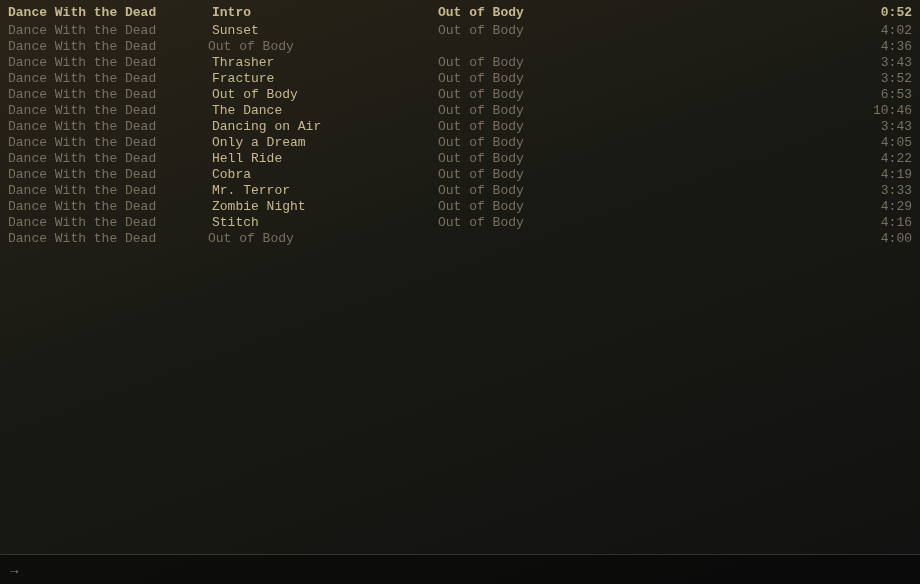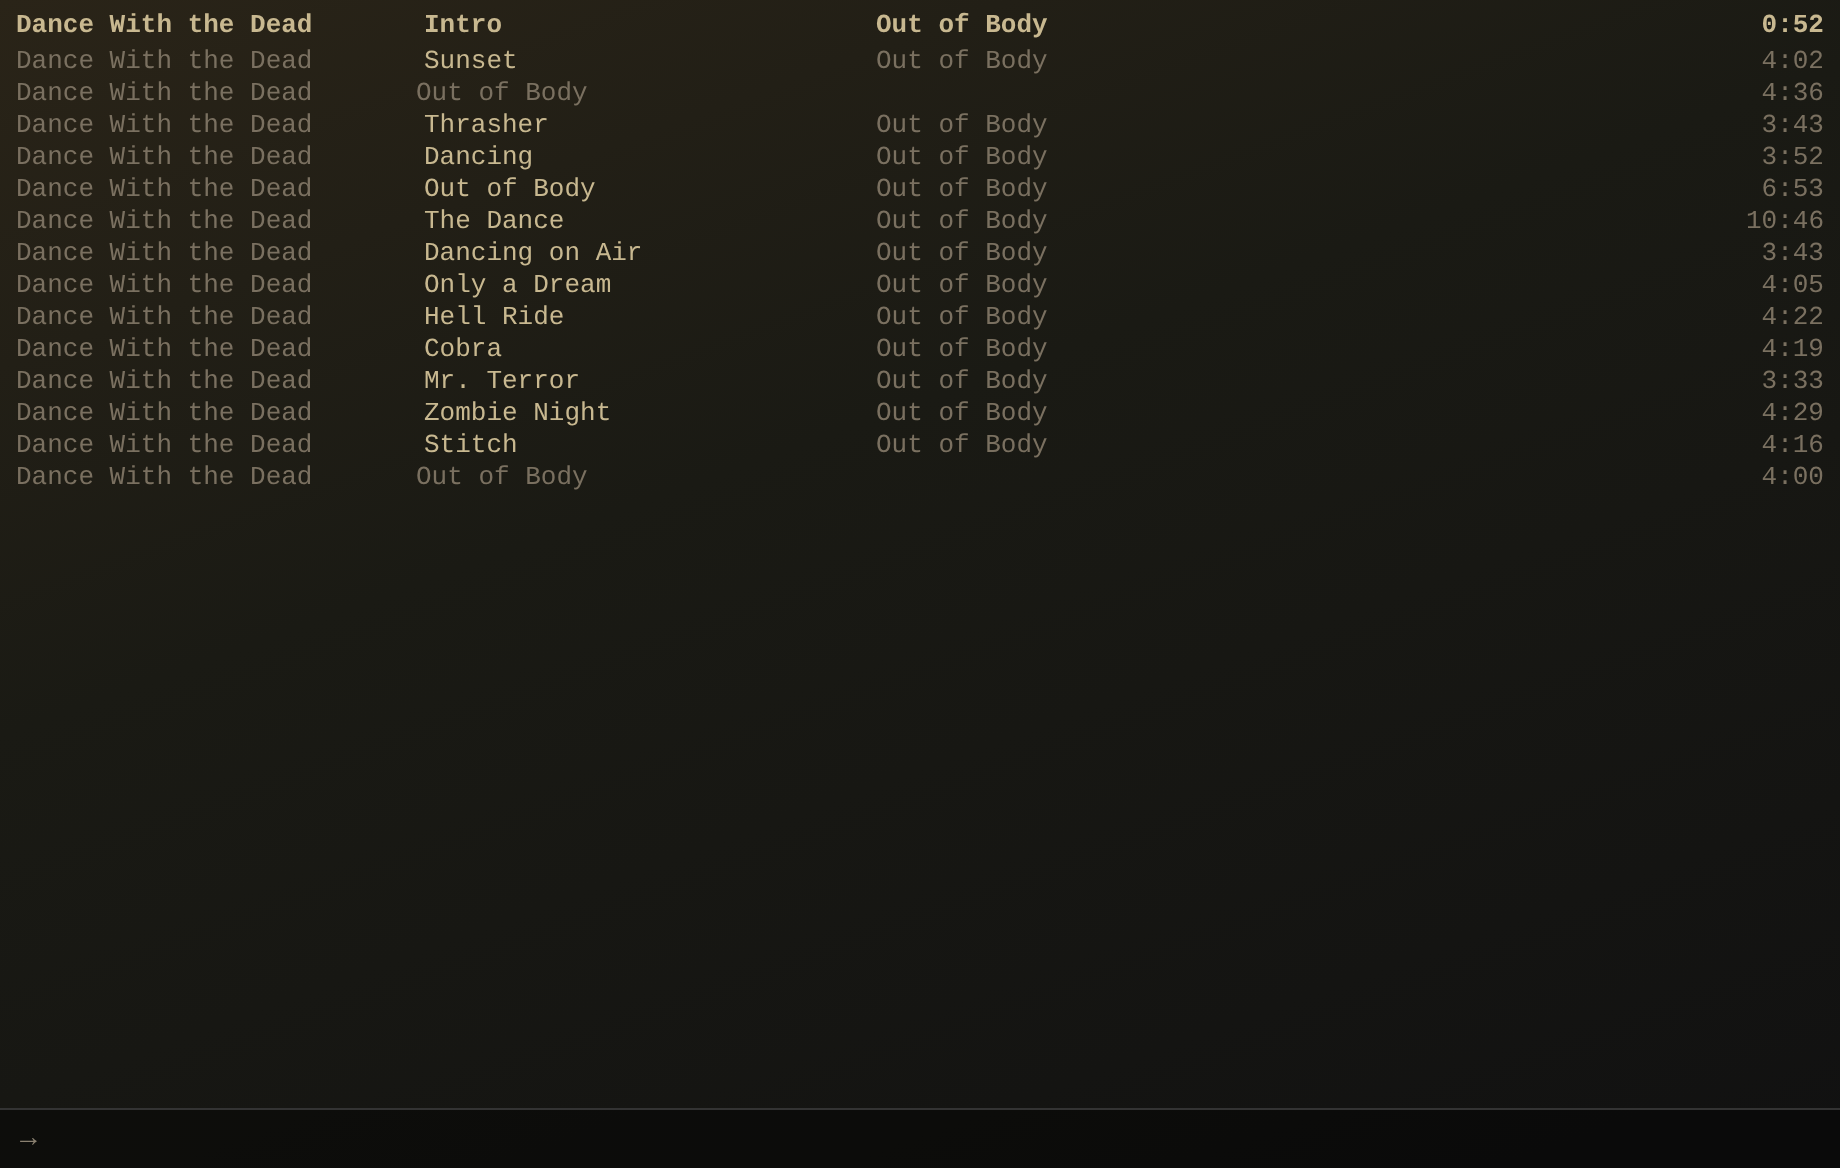--- a/index.html
+++ b/index.html
@@ -112,21 +112,21 @@
       <span class="col-duration">4:36</span>
     </div>
     <div class="track-row">
       <span class="col-artist">Dance With the Dead</span>
       <span class="col-title">Thrasher</span>
       <span class="col-album">Out of Body</span>
       <span class="col-duration">3:43</span>
     </div>
     <div class="track-row">
       <span class="col-artist">Dance With the Dead</span>
-      <span class="col-title">Dancing</span>
+      <span class="col-title">Fracture</span>
       <span class="col-album">Out of Body</span>
       <span class="col-duration">3:52</span>
     </div>
     <div class="track-row">
       <span class="col-artist">Dance With the Dead</span>
       <span class="col-title">Out of Body</span>
       <span class="col-album">Out of Body</span>
       <span class="col-duration">6:53</span>
     </div>
     <div class="track-row">

